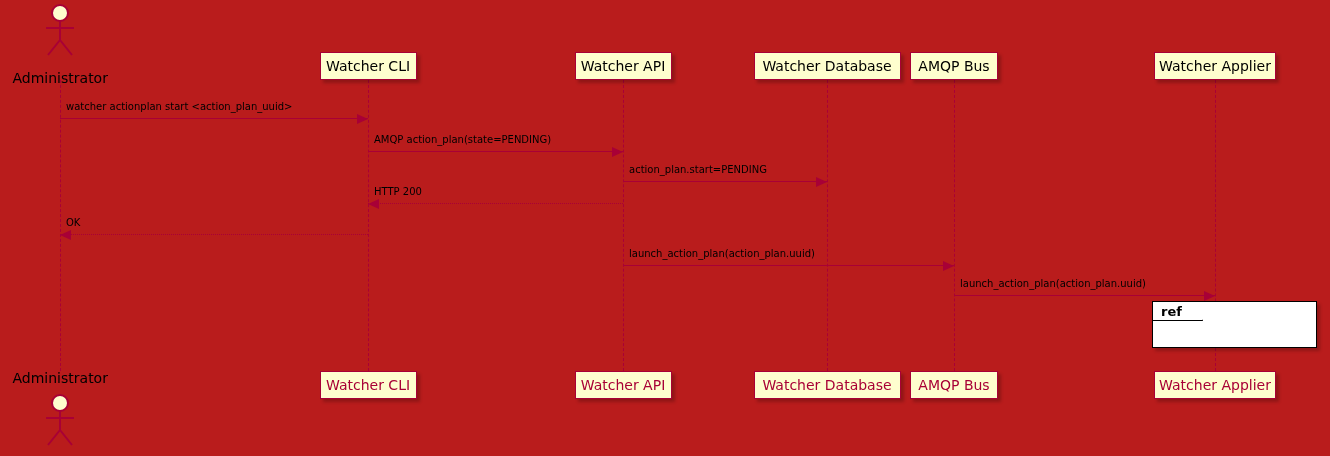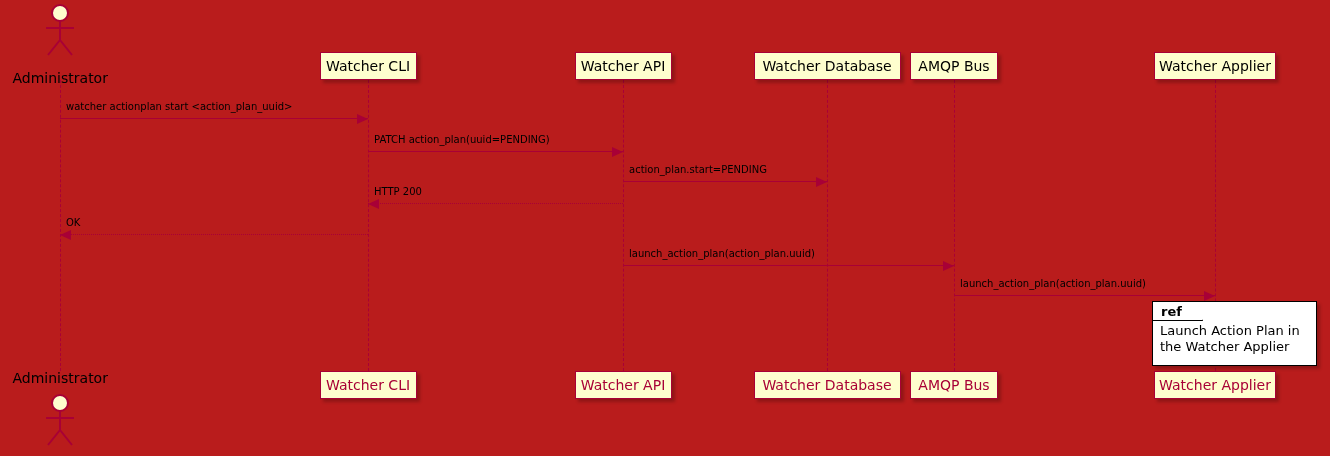--- a/index.html
+++ b/index.html
@@ -160,21 +160,21 @@
       <div class="participant" style="left: 910px; top: 52px; width: 88px;">AMQP Bus</div>
       <div class="participant" style="left: 1154px; top: 52px; width: 122px;">Watcher Applier</div>
     </div>
 
   <div id="messages">
       <div class="msg-line" style="left: 60px; width: 308px; top: 118px;"></div>
       <div class="arrowhead right" style="top: 113.5px; left: 357px;"></div>
       <div class="msg-label" style="left: 66px; top: 101px;">watcher actionplan start &lt;action_plan_uuid&gt;</div>
       <div class="msg-line" style="left: 368px; width: 255px; top: 151px;"></div>
       <div class="arrowhead right" style="top: 146.5px; left: 612px;"></div>
-      <div class="msg-label" style="left: 374px; top: 134px;">PATCH action_plan(uuid=PENDING)</div>
+      <div class="msg-label" style="left: 374px; top: 134px;">AMQP action_plan(state=PENDING)</div>
       <div class="msg-line" style="left: 623px; width: 204px; top: 181px;"></div>
       <div class="arrowhead right" style="top: 176.5px; left: 816px;"></div>
       <div class="msg-label" style="left: 629px; top: 164px;">action_plan.start=PENDING</div>
       <div class="msg-line dotted" style="left: 368px; width: 255px; top: 203px;"></div>
       <div class="arrowhead left" style="top: 198.5px; left: 368px;"></div>
       <div class="msg-label" style="left: 374px; top: 186px; text-align: center;">HTTP 200</div>
       <div class="msg-line dotted" style="left: 60px; width: 308px; top: 234px;"></div>
       <div class="arrowhead left" style="top: 229.5px; left: 60px;"></div>
       <div class="msg-label" style="left: 66px; top: 217px;">OK</div>
       <div class="msg-line" style="left: 623px; width: 331px; top: 265px;"></div>
@@ -192,18 +192,17 @@
           <path d="M19 17 L19 36 M5 24 L33 24 M19 36 L7 51 M19 36 L31 51" stroke="#A80036" stroke-width="2" fill="none"></path>
         </svg></div>
       <div class="participant bottom" style="left: 319.5px; top: 371px; width: 97px;">Watcher CLI</div>
       <div class="participant bottom" style="left: 574.5px; top: 371px; width: 97px;">Watcher API</div>
       <div class="participant bottom" style="left: 753.5px; top: 371px; width: 147px;">Watcher Database</div>
       <div class="participant bottom" style="left: 910px; top: 371px; width: 88px;">AMQP Bus</div>
       <div class="participant bottom" style="left: 1154px; top: 371px; width: 122px;">Watcher Applier</div>
     </div>
 
   <div id="fragments">
-      <div class="ref-box" style="left: 1152px; top: 301px; width: 165px; height: 65px;">
+      <div class="ref-box" style="left: 1152px; top: 301px; width: 165px; height: 47px;">
         <div class="ref-tab">ref</div>
-        <div class="ref-body">Launch Action Plan in the Watcher Applier</div>
       </div>
     </div>
 </div>
 
 </body></html>

